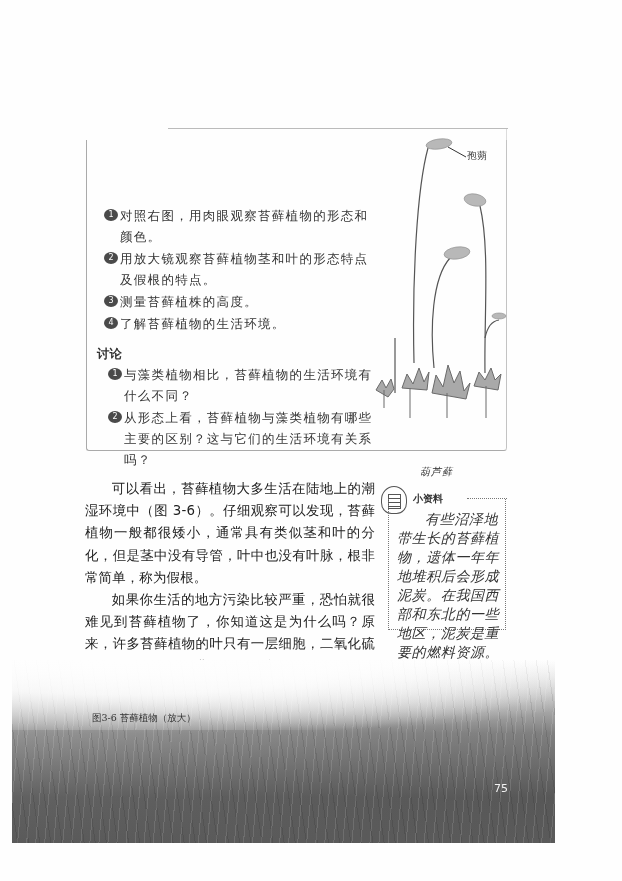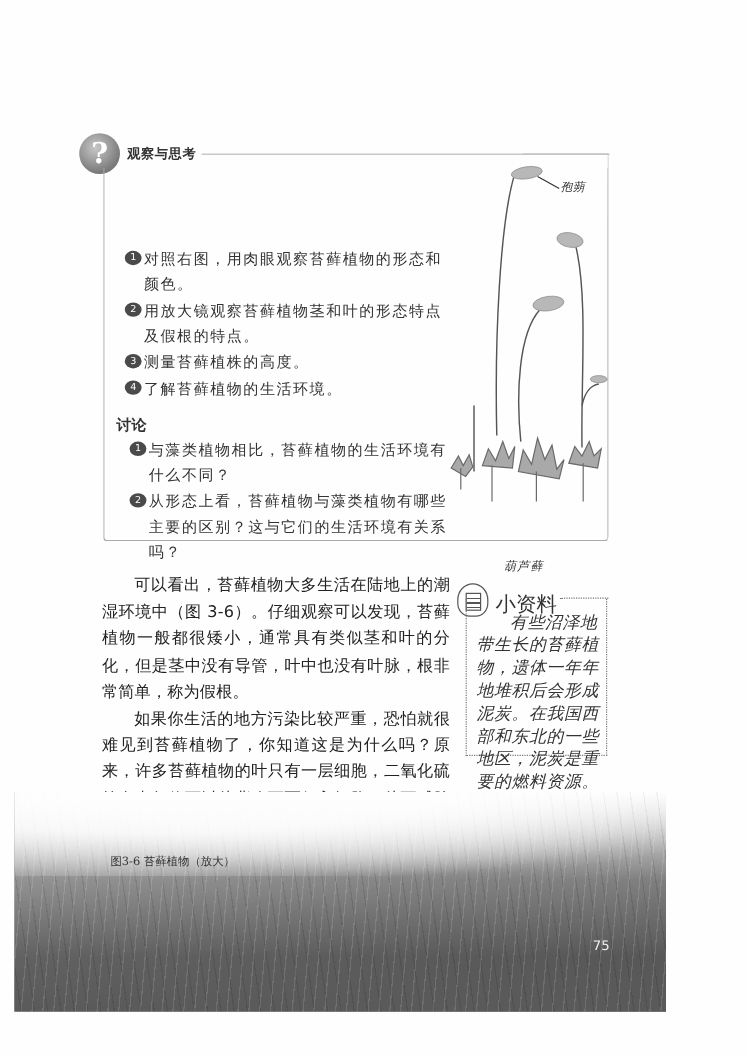--- a/index.html
+++ b/index.html
@@ -22,31 +22,31 @@
   .steps { position: absolute; left: 104px; top: 205px; width: 270px; font-family: "DejaVu Serif", serif; font-size: 12.5px; color: #333; }
   .step { display: flex; line-height: 21px; letter-spacing: 1.3px; margin-bottom: 1px; }
   .num { flex: 0 0 14px; width: 12px; height: 12px; border-radius: 50%; background: #4a4a4a; color: #fff; font-size: 8px; line-height: 12px; text-align: center; margin-top: 4px; margin-right: 2px; letter-spacing: 0; font-family: "DejaVu Sans", sans-serif; }
   .step-text { flex: 1; }
 
   .disc-title { position: absolute; left: 97px; top: 346px; font-size: 12.5px; font-weight: bold; color: #333; }
   .discuss { position: absolute; left: 108px; top: 364px; width: 270px; font-family: "DejaVu Serif", serif; font-size: 12.5px; color: #333; }
 
   
   .illus { position: absolute; left: 362px; top: 128px; width: 145px; height: 320px; }
-  .illus-label-capsule { position: absolute; left: 467px; top: 149px; font-size: 10px; font-family: "DejaVu Serif", serif; font-style: italic; color: #333; }
+  .illus-label-capsule { position: absolute; left: 467px; top: 149px; font-size: 10px; font-family: "DejaVu Serif", serif; color: #333; }
   .illus-caption { position: absolute; left: 420px; top: 420px; font-size: 10px; font-family: "DejaVu Serif", serif; font-style: italic; color: #333; letter-spacing: 1px; margin-top: 45px; }
 
   
   .body { position: absolute; left: 85px; top: 478px; width: 290px; font-size: 13.4px; line-height: 22.2px; color: #222; letter-spacing: 0.2px; }
   .para { text-indent: 2em; text-align: justify; }
 
   
   .note-icon { position: absolute; left: 381px; top: 486px; width: 26px; height: 28px; border: 1.5px solid #555; border-radius: 50% 50% 40% 40%; }
   .note-icon::before { content: ""; position: absolute; left: 6px; top: 7px; width: 11px; height: 13px; border: 1px solid #555; background: repeating-linear-gradient(#fff 0 3px, #555 3px 4px); }
-  .note-title { position: absolute; left: 413px; top: 492px; font-size: 17px; font-weight: normal; color: #333; }
+  .note-title { position: absolute; left: 413px; top: 492px; font-size: 10px; font-weight: bold; color: #333; }
   .note-box { position: absolute; left: 388px; top: 499px; width: 118px; height: 131px; border-right: 1.5px dotted #777; border-bottom: 1.5px dotted #777; border-left: 1.5px dotted #777; border-top: none; }
   .note-box::before { content: ""; position: absolute; left: 78px; top: -1px; width: 40px; border-top: 1.5px dotted #777; }
   .note-text { position: absolute; left: 397px; top: 510px; width: 106px; font-family: "DejaVu Serif", serif; font-size: 14px; line-height: 19px; color: #333; text-indent: 2em; letter-spacing: 0.6px; font-style: italic; }
 
   
   .photo { position: absolute; left: 12px; top: 660px; width: 543px; height: 183px; overflow: hidden;
     background:
       repeating-linear-gradient(95deg, rgba(255,255,255,0) 0 3px, rgba(255,255,255,0.12) 3px 4px, rgba(0,0,0,0) 4px 9px),
       repeating-linear-gradient(82deg, rgba(0,0,0,0) 0 5px, rgba(0,0,0,0.10) 5px 6px, rgba(0,0,0,0) 6px 11px),
       linear-gradient(180deg, rgba(254,254,254,1) 0%, rgba(220,220,220,0.85) 18%, rgba(150,150,150,0.7) 40%, rgba(90,90,90,0.85) 75%, #5a5a5a 100%),
@@ -56,24 +56,20 @@
     background: radial-gradient(ellipse at 20% 0%, #fefefe 0%, rgba(254,254,254,0.85) 35%, rgba(254,254,254,0) 80%),
                 radial-gradient(ellipse at 60% 0%, rgba(254,254,254,0.9) 0%, rgba(254,254,254,0) 70%); }
   .photo-caption { position: absolute; left: 92px; top: 712px; font-size: 9.5px; font-family: "DejaVu Serif", serif; color: #333; z-index: 2; }
   .page-num { position: absolute; left: 494px; top: 782px; font-size: 11px; color: #f2f2f2; z-index: 2; }
 </style>
 </head>
 <body>
 
 <div class="page">
 
-  <div class="obs-header">
-    <div class="obs-icon"></div>
-    <span class="obs-title">观察与思考</span>
-  </div>
   <div class="obs-rule"></div>
   <div class="obs-box"></div>
 
 
   <div class="steps">
     <div class="step">
       <span class="num">1</span>
       <span class="step-text">对照右图，用肉眼观察苔藓植物的形态和颜色。</span>
     </div>
     <div class="step">

